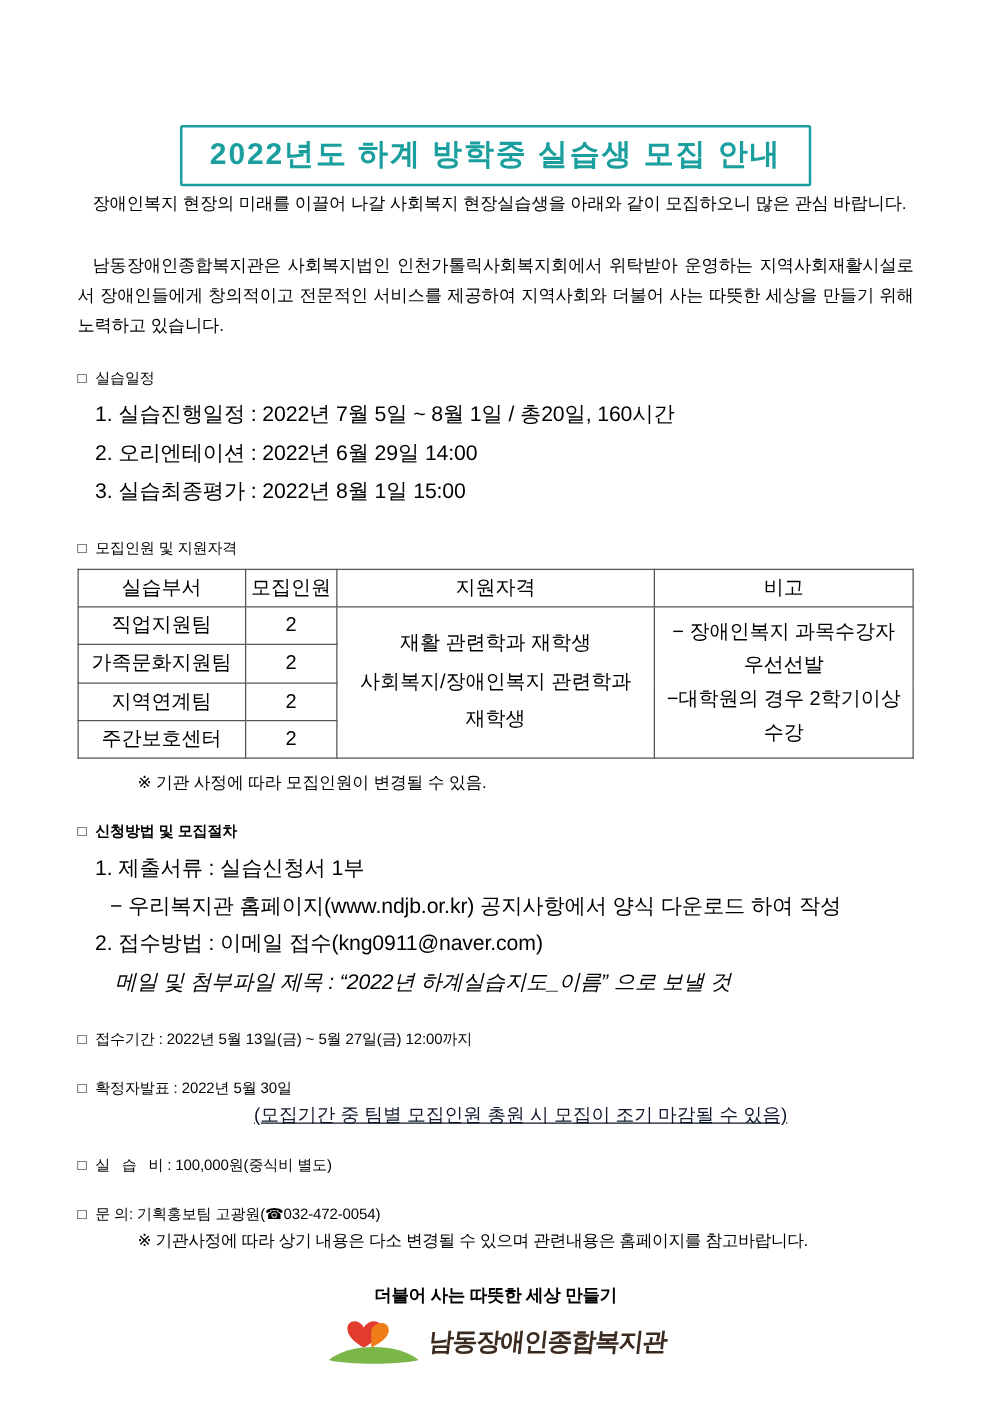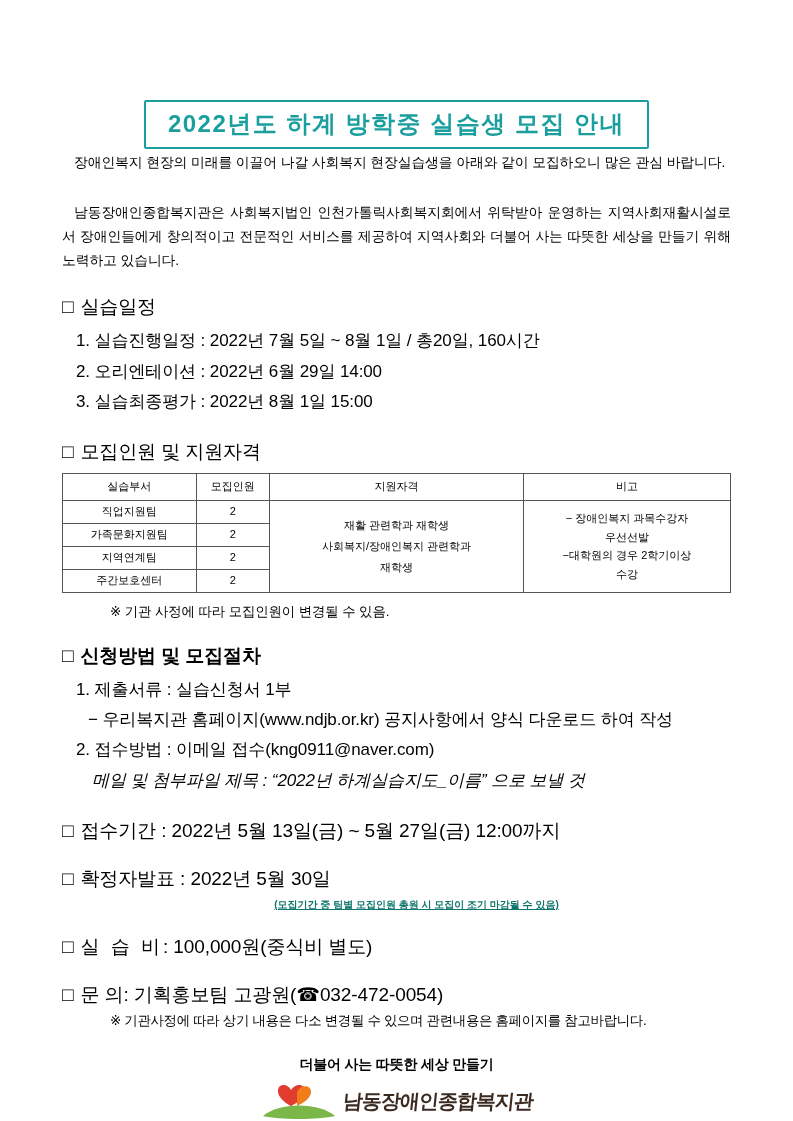--- a/index.html
+++ b/index.html
@@ -49,21 +49,21 @@
     text-align: justify;
     letter-spacing: -0.1px;
   }
   p.intro.first { margin-top: 26px; text-indent: 12px; }
   p.intro.second { margin-top: 2px; text-indent: 12px; }
 
   .section {
     margin-top: 22px;
   }
   .sec-head {
-    font-size: 19px;
+    font-size: 12px;
     letter-spacing: -0.1px;
   }
   .sec-head .chk { margin-right: 7px; }
   .sec-head.bold { font-weight: bold; }
   .list {
     margin: 6px 0 0 0;
     padding: 0;
     list-style: none;
   }
   .list li {
@@ -76,21 +76,21 @@
     padding-left: 26px !important;
   }
   .ital {
     font-style: italic;
     padding-left: 30px !important;
   }
   table.info {
     border-collapse: collapse;
     width: 100%;
     margin-top: 8px;
-    font-size: 11px;
+    font-size: 16px;
     padding-left: 28px;
   }
   table.info td, table.info th {
     border: 1px solid #555;
     text-align: center;
     padding: 3px 2px;
     font-weight: normal;
     line-height: 1.45;
   }
   table.info th { height: 20px; }
@@ -98,24 +98,24 @@
   .col2 { width: 11%; }
   .col3 { width: 38%; }
   .col4 { width: 31%; }
   .note {
     margin-top: 10px;
     font-size: 13.4px;
     letter-spacing: -0.1px;
     margin-left: 48px;
   }
   .red-bold {
-    color: #0f766e;
-    font-weight: bold;
+    color: #0f172a;
+    font-weight: normal;
     text-decoration: underline;
-    font-size: 10px;
+    font-size: 15px;
   }
   .red-line {
     text-align: center;
     margin-top: 4px;
     padding-left: 40px;
   }
   .spaced { letter-spacing: 3px; }
   .footer {
     margin-top: 26px;
     text-align: center;

